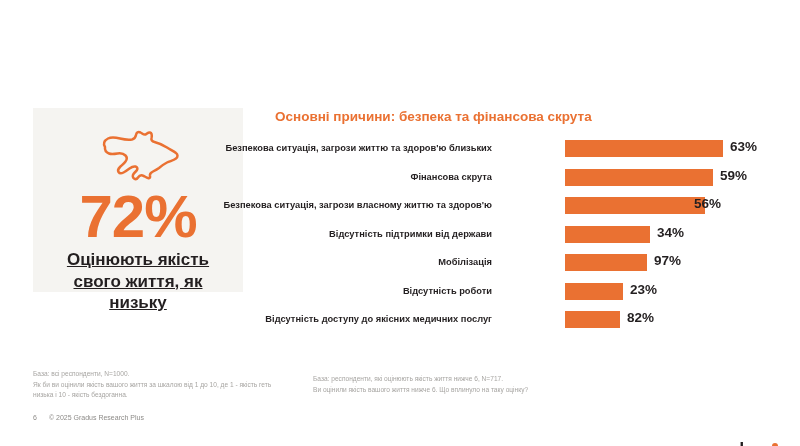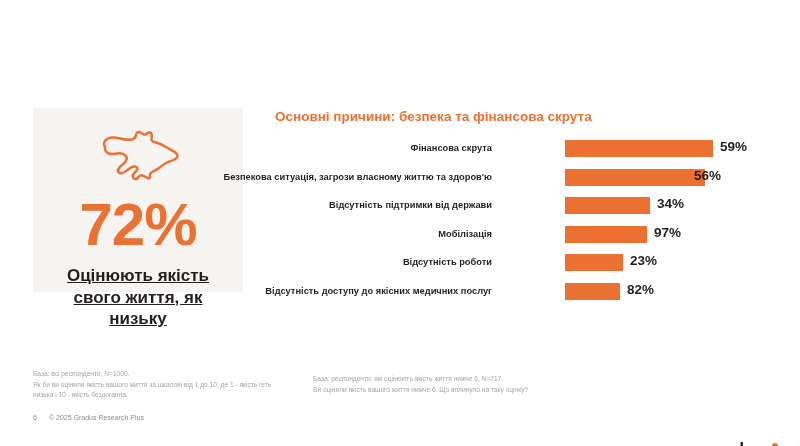--- a/index.html
+++ b/index.html
@@ -34,21 +34,20 @@
   .stat-card {
     position: absolute;
     left: 33px;
     top: 108px;
     width: 210px;
     height: 184px;
     background: #f5f4f1;
     display: flex;
     flex-direction: column;
     align-items: center;
-    gap: 8px;
   }
   .map-wrap {
     margin-top: 16px;
     width: 90px;
     height: 58px;
   }
   .map-wrap svg {
     display: block;
     width: 90px;
     height: 58px;
@@ -186,20 +185,27 @@
       </svg>
     </div>
     <div class="stat-value">72%</div>
     <div class="stat-caption">Оцінюють якість свого життя, як низьку</div>
   </div>
 
   <div class="chart-subtitle">Основні причини: безпека та фінансова скрута</div>
 
   <div class="chart">
 
+    <div class="bar-row">
+      <div class="bar-label">Безпекова ситуація, загрози життю та здоров'ю близьких</div>
+      <div class="bar-track">
+        <div class="bar-fill" style="width:158px"></div>
+      </div>
+      <div class="bar-value" style="left:460px">63%</div>
+    </div>
 
     <div class="bar-row">
       <div class="bar-label">Фінансова скрута</div>
       <div class="bar-track">
         <div class="bar-fill" style="width:148px"></div>
       </div>
       <div class="bar-value" style="left:450px">59%</div>
     </div>
 
     <div class="bar-row">

